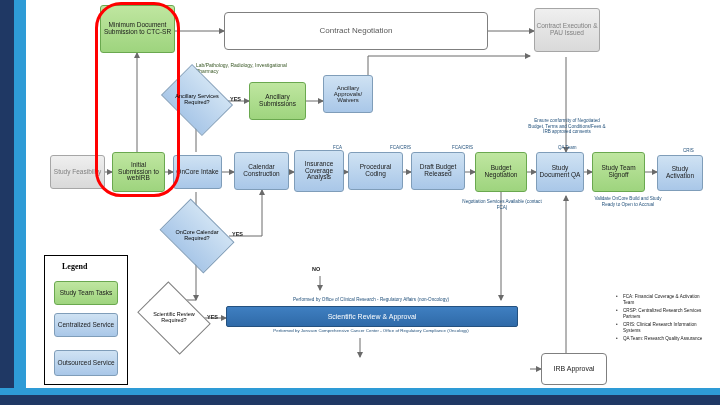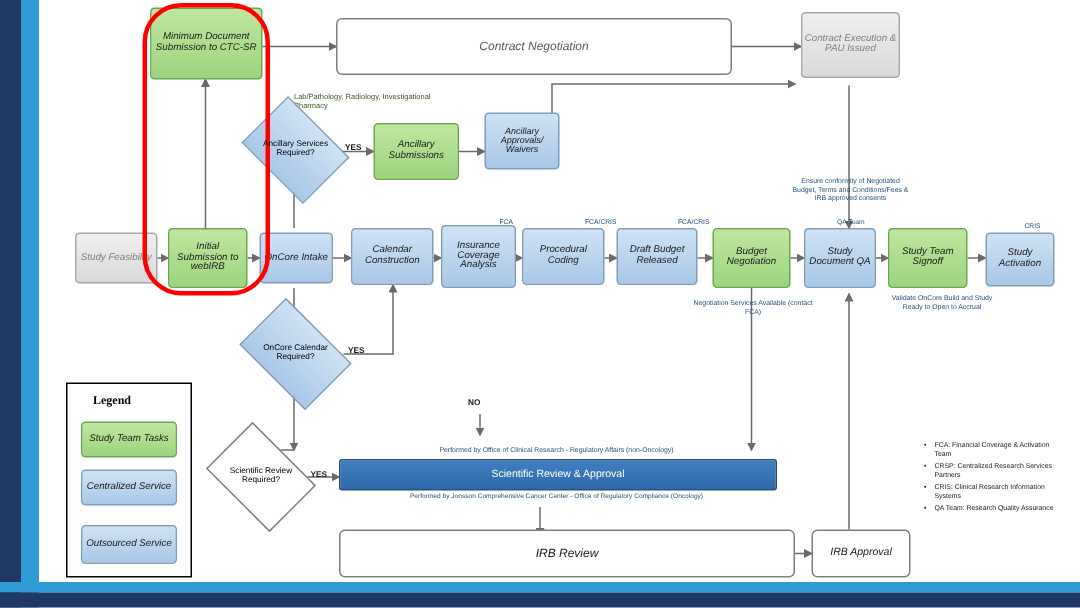--- a/index.html
+++ b/index.html
@@ -7,21 +7,21 @@
   #stage{position:relative;width:720px;height:405px;background:#ffffff;}
 
   
   .leftbar1{position:absolute;left:0;top:0;width:14px;height:405px;background:#1f3864;}
   .leftbar2{position:absolute;left:14px;top:0;width:12px;height:405px;background:#2e9bd6;}
   .leftbar3{position:absolute;left:26px;top:0;width:8px;height:405px;background:#ffffff;}
   .bottombar{position:absolute;left:0;bottom:0;width:720px;height:10px;background:#1f3864;}
   .bottombar2{position:absolute;left:0;bottom:10px;width:720px;height:7px;background:#2e9bd6;}
 
   .node{position:absolute;box-sizing:border-box;display:flex;align-items:center;justify-content:center;
-        text-align:center;border:1px solid #7f7f7f;line-height:1.05;padding:1px;font-style:italic;}
+        text-align:center;border:1px solid #7f7f7f;line-height:1.05;padding:1px;}
   .green{background:linear-gradient(#bfe6a0,#9ed47e);border-color:#6aa84f;color:#1a1a1a;}
   .blue{background:linear-gradient(#cfe2f3,#a9c7e8);border-color:#7f9db9;color:#1a1a1a;}
   .gray{background:linear-gradient(#efefef,#d9d9d9);border-color:#a6a6a6;color:#7f7f7f;}
   .white{background:#ffffff;border-color:#7f7f7f;color:#1a1a1a;}
   .rounded{border-radius:3px;}
   .big-rounded{border-radius:4px;}
 
   .diamond{position:absolute;}
   .diamond .dshape{position:absolute;left:0;top:0;width:100%;height:100%;
      background:linear-gradient(#cfe2f3,#a9c7e8);border:1px solid #7f9db9;
@@ -259,23 +259,20 @@
   </div>
 
   <div class="blueband" style="left:226px;top:306px;width:290px;height:19px;font-size:7px;">
     <span>Scientific Review &amp; Approval</span>
   </div>
 
   <div class="lbl blu" style="left:226px;top:328px;width:290px;font-size:4.4px;text-align:center;">
     <span>Performed by Jonsson Comprehensive Cancer Center - Office of Regulatory Compliance (Oncology)</span>
   </div>
 
-  <div class="node white big-rounded" style="left:226px;top:353px;width:304px;height:32px;font-size:8px;">
-    <span>IRB Review</span>
-  </div>
 
   <div class="node white big-rounded" style="left:541px;top:353px;width:66px;height:32px;font-size:7px;">
     <span>IRB Approval</span>
   </div>
 
   <div class="redbox" style="left:95px;top:2px;width:85px;height:195px;"></div>
 
   <div class="legendbox" style="left:44px;top:255px;width:84px;height:130px;"></div>
   <div class="legend-title" style="left:62px;top:262px;font-size:8px;">
     <span>Legend</span>

